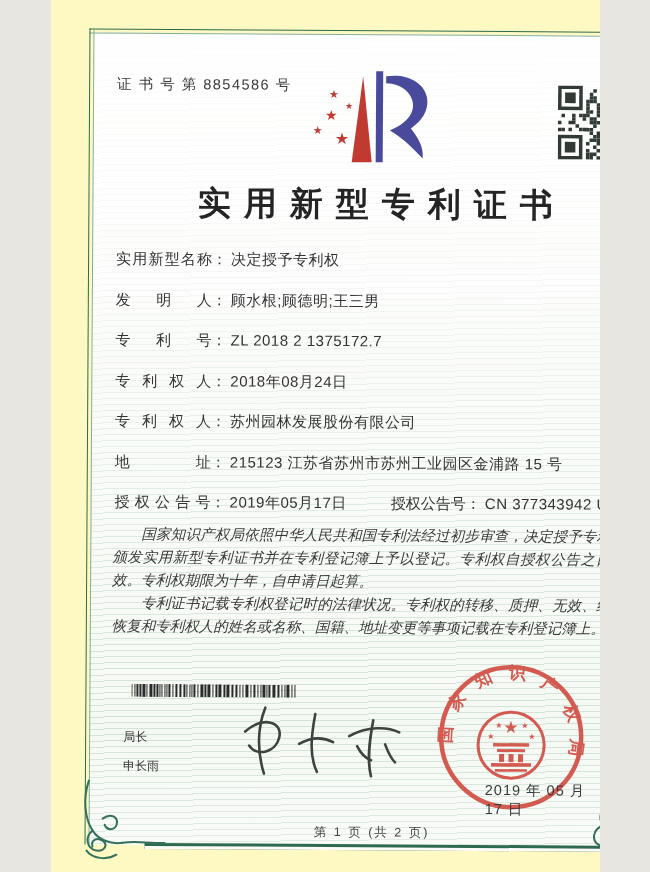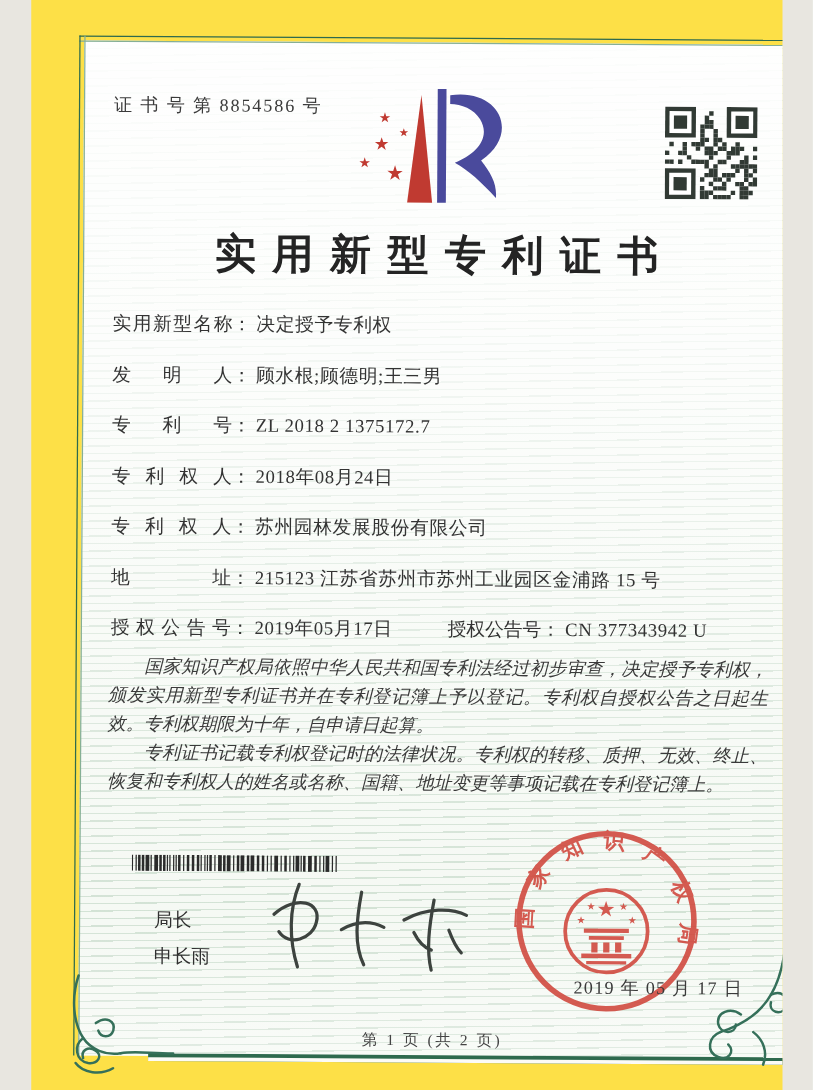--- a/index.html
+++ b/index.html
@@ -1,19 +1,19 @@
 <!DOCTYPE html>
 <html><head>
 <meta charset="utf-8">
 <style>
   html,body{margin:0;padding:0;background:#e8e6e0;}
   .shot{
-    position:relative;width:601px;height:872px;margin:0 auto;
-    background:#fde047;overflow:hidden;
-    font-family:Liberation Serif, serif;color:#2f2f2f;
+    position:relative;width:549px;height:872px;margin:0 auto;
+    background:#fef9c3;overflow:hidden;
+    font-family:Liberation Sans, sans-serif;color:#2f2f2f;
   }
   .sheet{position:absolute;inset:0;transform:rotate(.35deg);transform-origin:50% 50%;}
   
   .guilloche{
     position:absolute;left:40px;top:34px;width:566px;height:812px;
     background-color:#f2f7f0;
     background-image:
       linear-gradient(180deg,rgba(255,255,255,.95) 0%,rgba(255,255,255,.8) 30%,rgba(255,255,255,.45) 62%,rgba(255,255,255,.25) 86%,rgba(255,255,255,.5) 100%),
       repeating-linear-gradient(179deg,rgba(110,160,122,.35) 0 1px,rgba(255,255,255,0) 1px 6px);
   }
@@ -40,21 +40,21 @@
   .flabel{display:inline-block;width:96px;text-align:justify;text-align-last:justify;vertical-align:top;}
   .fcolon{display:inline-block;margin-right:4px;}
   .fvalue{letter-spacing:.5px;}
   .grant-gap{display:inline-block;width:44px;}
   
   .paras{position:absolute;left:62px;top:524px;width:528px;font-size:14.5px;line-height:23px;
     text-align:justify;color:#3a3a3a;font-style:italic;}
   .paras p{margin:0;text-indent:2em;}
   
   .barcode{position:absolute;left:82px;top:685px;width:168px;height:13px;}
-  .signoff{position:absolute;left:100px;top:724px;font-size:15px;color:#303030;line-height:29px;font-style:normal;}
+  .signoff{position:absolute;left:74px;top:724px;font-size:12px;color:#303030;line-height:29px;font-style:normal;}
   .signature{position:absolute;left:182px;top:698px;width:180px;height:88px;}
   .seal{position:absolute;left:386px;top:660px;width:152px;height:152px;}
   .seal-date{position:absolute;left:396px;top:780px;font-size:14.5px;color:#3a3a3a;letter-spacing:1px;margin-left:40px;}
   .footer{position:absolute;left:36px;top:824px;width:574px;text-align:center;font-size:12.5px;color:#444;letter-spacing:2px;}
 </style>
 </head>
 <body>
 
 <div class="shot">
   <div class="sheet">

